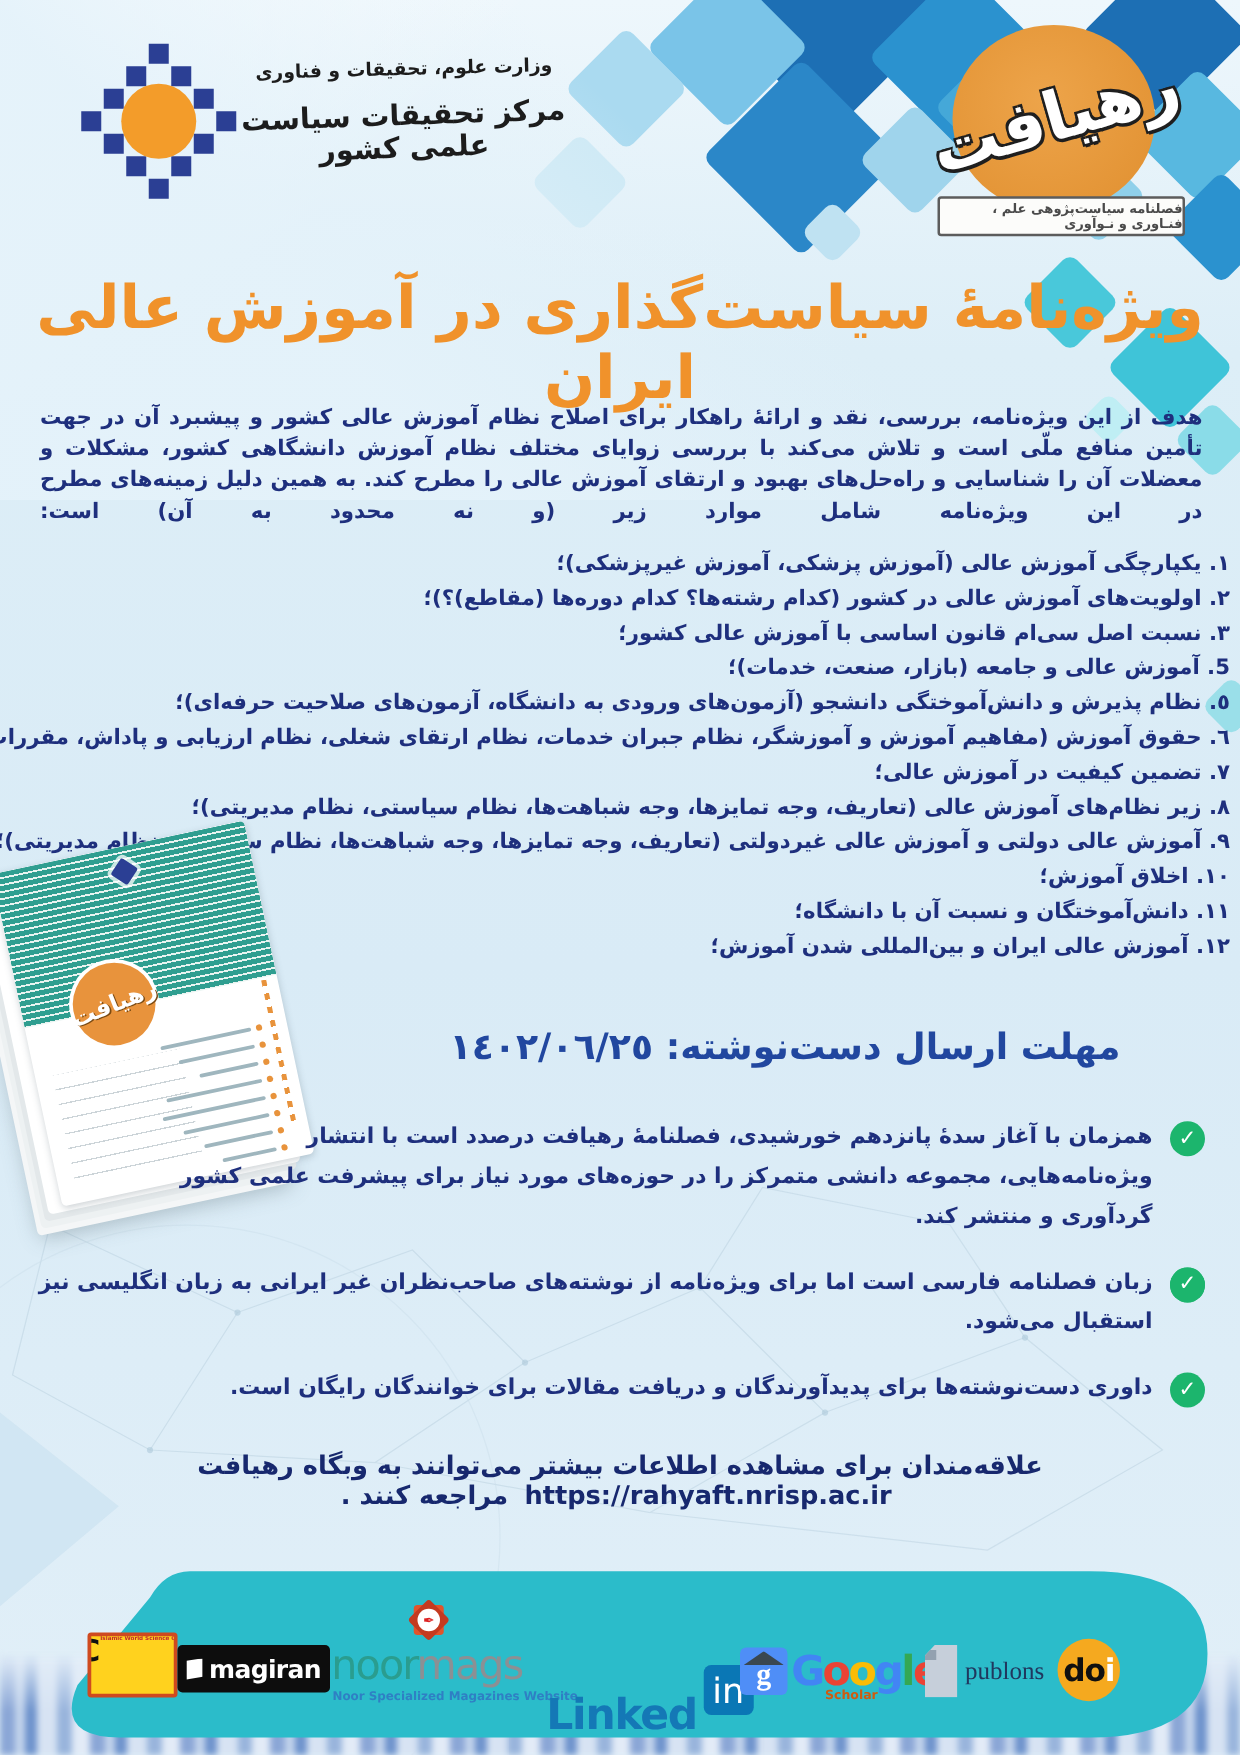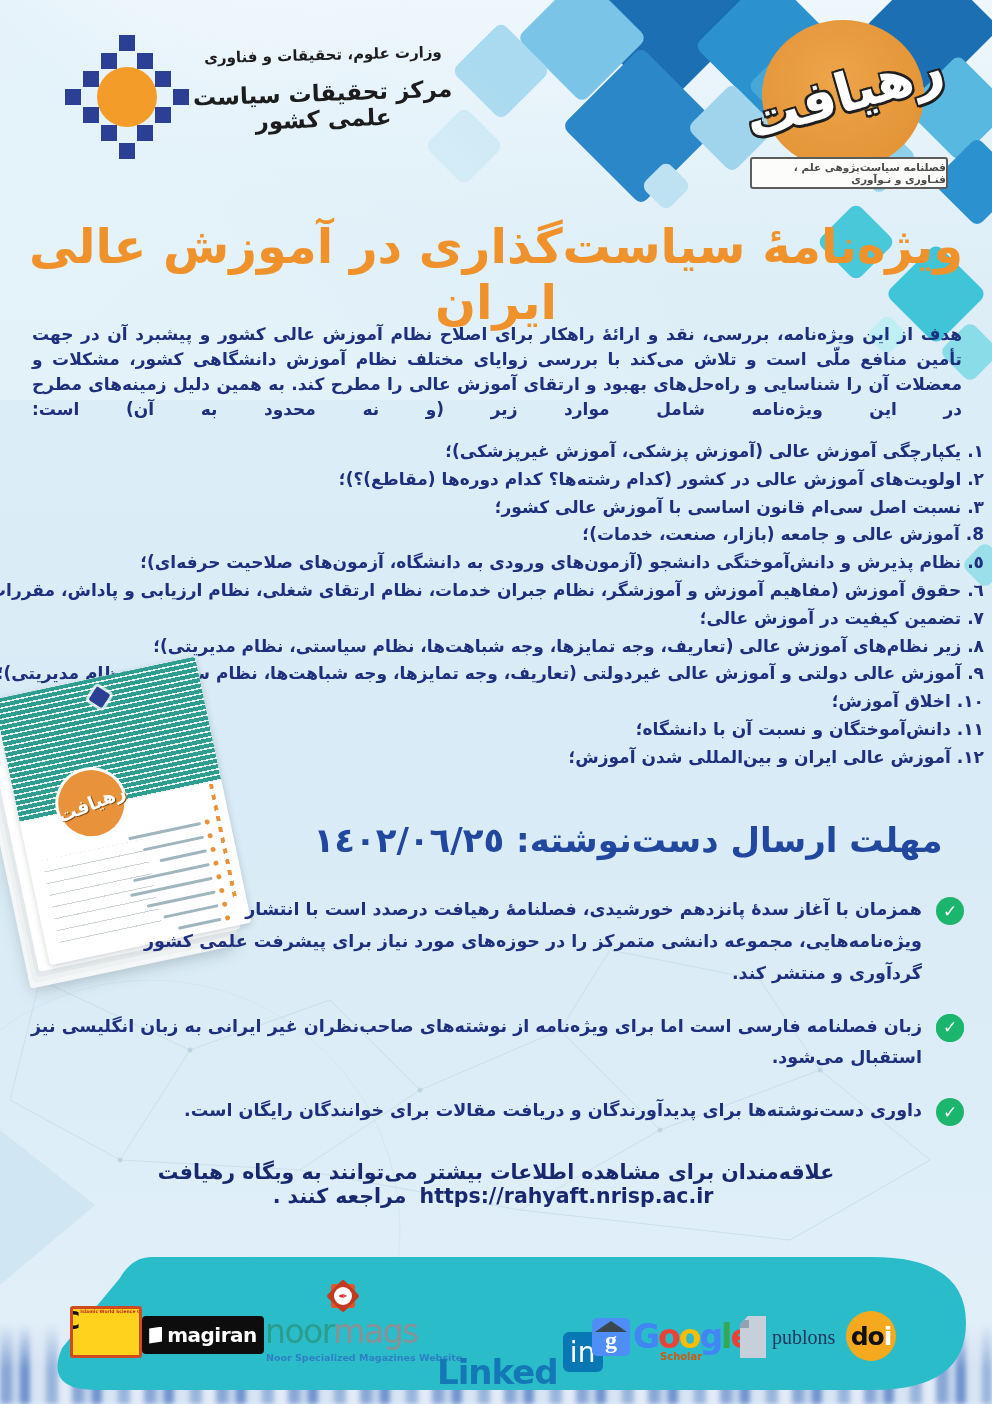--- a/index.html
+++ b/index.html
@@ -49,21 +49,21 @@
   .cover-lines{position:absolute;left:14px;top:168px;width:104px;height:92px;
     background:repeating-linear-gradient(180deg,transparent 0 11px,#ccd4d8 11px 12px);}
   .cover-side{position:absolute;right:9px;top:128px;width:4px;height:118px;
     background:repeating-linear-gradient(180deg,#e8933c 0 5px,transparent 5px 11px);}
   .cover-toc{position:absolute;right:20px;top:162px;width:96px;}
   .toc-row{display:flex;justify-content:flex-end;align-items:center;margin-bottom:9px;}
   .toc-line{height:3px;background:#9fb6be;border-radius:2px;}
   .toc-dot{width:5px;height:5px;border-radius:50%;background:#e8933c;margin-left:4px;}
   
   .deadline{position:absolute;left:280px;right:16px;top:820px;direction:rtl;text-align:center;
-    font-size:34px;font-weight:bold;color:#21479f;}
+    font-size:29px;font-weight:bold;color:#21479f;}
   .notes{position:absolute;left:0;right:28px;top:894px;direction:rtl;}
   .note{position:relative;padding-right:42px;margin-bottom:21px;text-align:right;
     font-size:17.5px;font-weight:bold;color:#1e2f7d;line-height:1.82;}
   .note-first{width:800px;}
   .check{position:absolute;right:0;top:3px;width:28px;height:28px;border-radius:50%;background:#1cb56d;
     color:#fff;display:flex;align-items:center;justify-content:center;font-size:17px;font-weight:bold;}
   .website{position:absolute;left:6px;right:6px;top:1160px;direction:rtl;text-align:center;
     font-size:20.5px;font-weight:bold;color:#17286e;}
   .url{direction:ltr;unicode-bidi:isolate;padding:0 6px;}
   
@@ -185,21 +185,21 @@
   <div class="rahyaft-tagline">فصلنامه سیاست‌پژوهی علم ، فنـاوری و نـوآوری</div>
 
   <div class="main-title">ویژه‌نامۀ سیاست‌گذاری در آموزش عالی ایران</div>
 
   <div class="intro">هدف از این ویژه‌نامه، بررسی، نقد و ارائۀ راهکار برای اصلاح نظام آموزش عالی کشور و پیشبرد آن در جهت تأمین منافع ملّی است و تلاش می‌کند با بررسی زوایای مختلف نظام آموزش دانشگاهی کشور، مشکلات و معضلات آن را شناسایی و راه‌حل‌های بهبود و ارتقای آموزش عالی را مطرح کند. به همین دلیل زمینه‌های مطرح در این ویژه‌نامه شامل موارد زیر (و نه محدود به آن) است:</div>
 
   <div class="topics">
     <div>١. یکپارچگی آموزش عالی (آموزش پزشکی، آموزش غیرپزشکی)؛</div>
     <div>٢. اولویت‌های آموزش عالی در کشور (کدام رشته‌ها؟ کدام دوره‌ها (مقاطع)؟)؛</div>
     <div>٣. نسبت اصل سی‌ام قانون اساسی با آموزش عالی کشور؛</div>
-    <div>8. آموزش عالی و جامعه (بازار، صنعت، خدمات)؛</div>
+    <div>5. آموزش عالی و جامعه (بازار، صنعت، خدمات)؛</div>
     <div>٥. نظام پذیرش و دانش‌آموختگی دانشجو (آزمون‌های ورودی به دانشگاه، آزمون‌های صلاحیت حرفه‌ای)؛</div>
     <div>٦. حقوق آموزش (مفاهیم آموزش و آموزشگر، نظام جبران خدمات، نظام ارتقای شغلی، نظام ارزیابی و پاداش، مقررات آموزشی)؛</div>
     <div>٧. تضمین کیفیت در آموزش عالی؛</div>
     <div>٨. زیر نظام‌های آموزش عالی (تعاریف، وجه تمایزها، وجه شباهت‌ها، نظام سیاستی، نظام مدیریتی)؛</div>
     <div>٩. آموزش عالی دولتی و آموزش عالی غیردولتی (تعاریف، وجه تمایزها، وجه شباهت‌ها، نظام سیاستی، نظام مدیریتی)؛</div>
     <div>١٠. اخلاق آموزش؛</div>
     <div>١١. دانش‌آموختگان و نسبت آن با دانشگاه؛</div>
     <div>١٢. آموزش عالی ایران و بین‌المللی شدن آموزش؛</div>
   </div>
 

